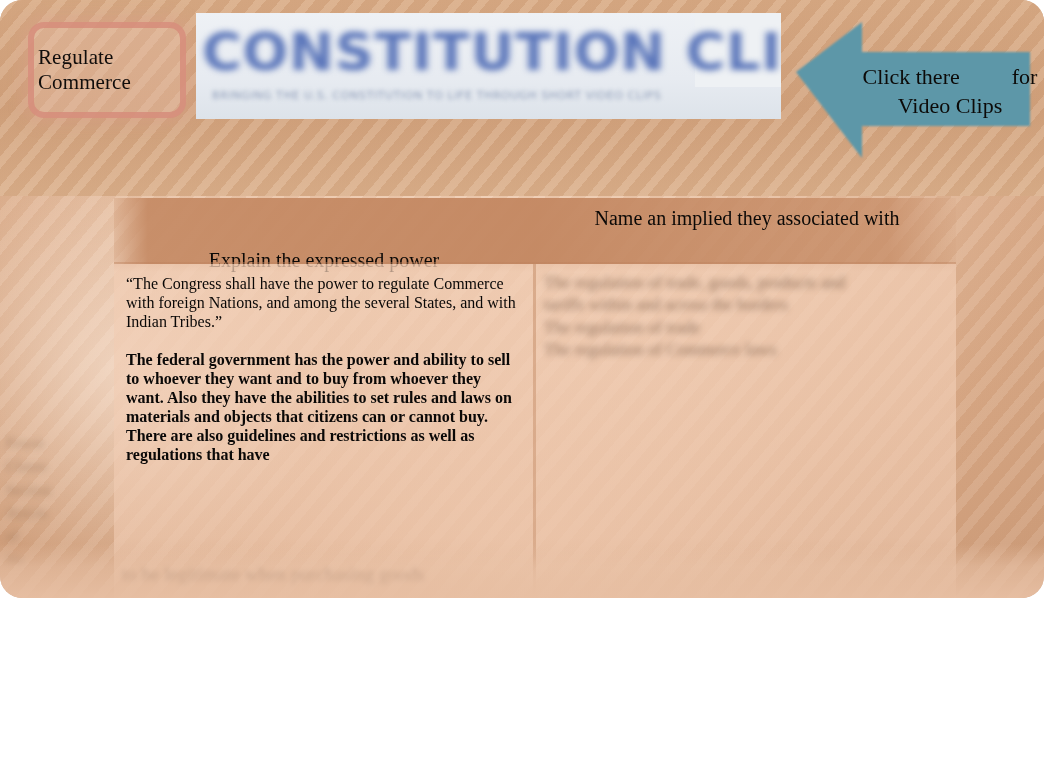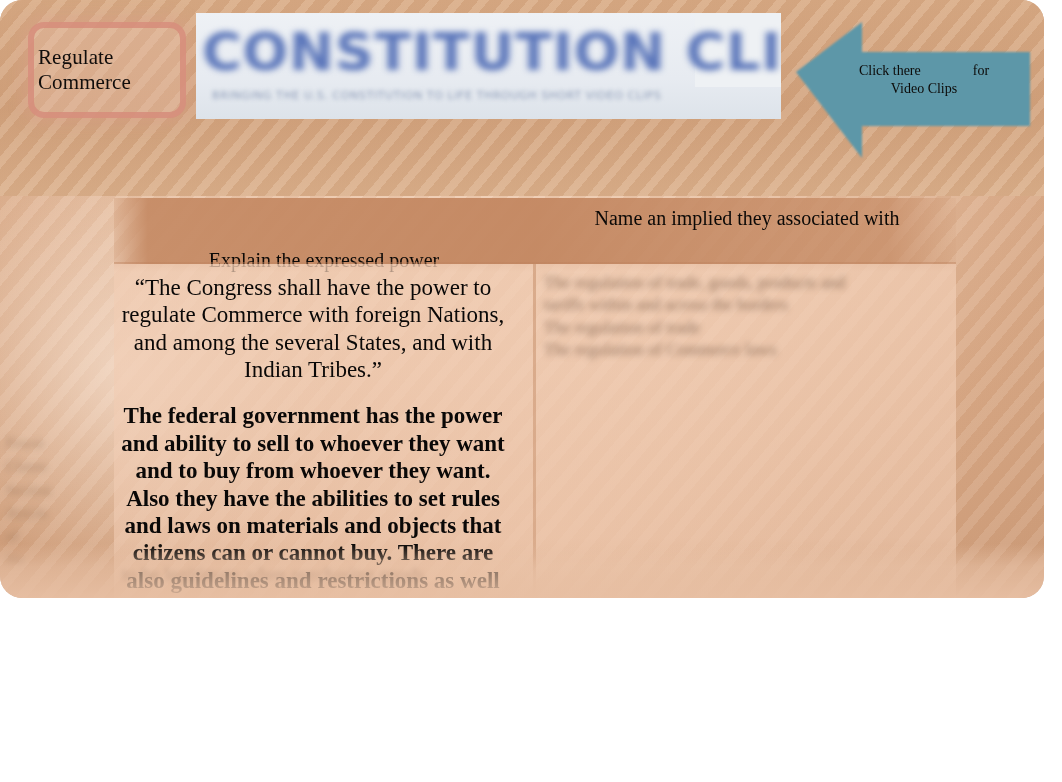--- a/index.html
+++ b/index.html
@@ -144,25 +144,25 @@
     position: absolute;
     left: 790px;
     top: 8px;
     width: 252px;
     height: 160px;
     filter: blur(1.1px);
   }
   #video-arrow svg { display: block; }
   #arrow-label {
     position: absolute;
-    left: 824px;
+    left: 850px;
     top: 62px;
     width: 200px;
     text-align: center;
-    font-size: 14px;
+    font-size: 22px;
     line-height: 1.32;
     color: #0c0a08;
     filter: blur(0.3px);
   }
   #arrow-label .gap { display: inline-block; width: 52px; }
 
   
   #content-table {
     position: absolute;
     left: 114px;
@@ -220,27 +220,26 @@
     width: 3px;
     height: 334px;
     background: linear-gradient(180deg,
         rgba(198,143,106,0.55) 0%,
         rgba(198,143,106,0.45) 88%,
         rgba(198,143,106,0) 100%);
   }
 
   #cell-left {
     position: absolute;
-    left: 1px;
+    left: 12px;
     top: 10px;
     width: 396px;
-    font-size: 23px;
+    font-size: 16px;
     line-height: 1.19;
     color: #0a0807;
-    text-align: center;
   }
   #cell-left p { margin: 0 0 19px 0; }
   #cell-left p:last-child { margin-bottom: 0; font-weight: bold; }
 
   
   #cell-right {
     position: absolute;
     left: 430px;
     top: 8px;
     width: 400px;

